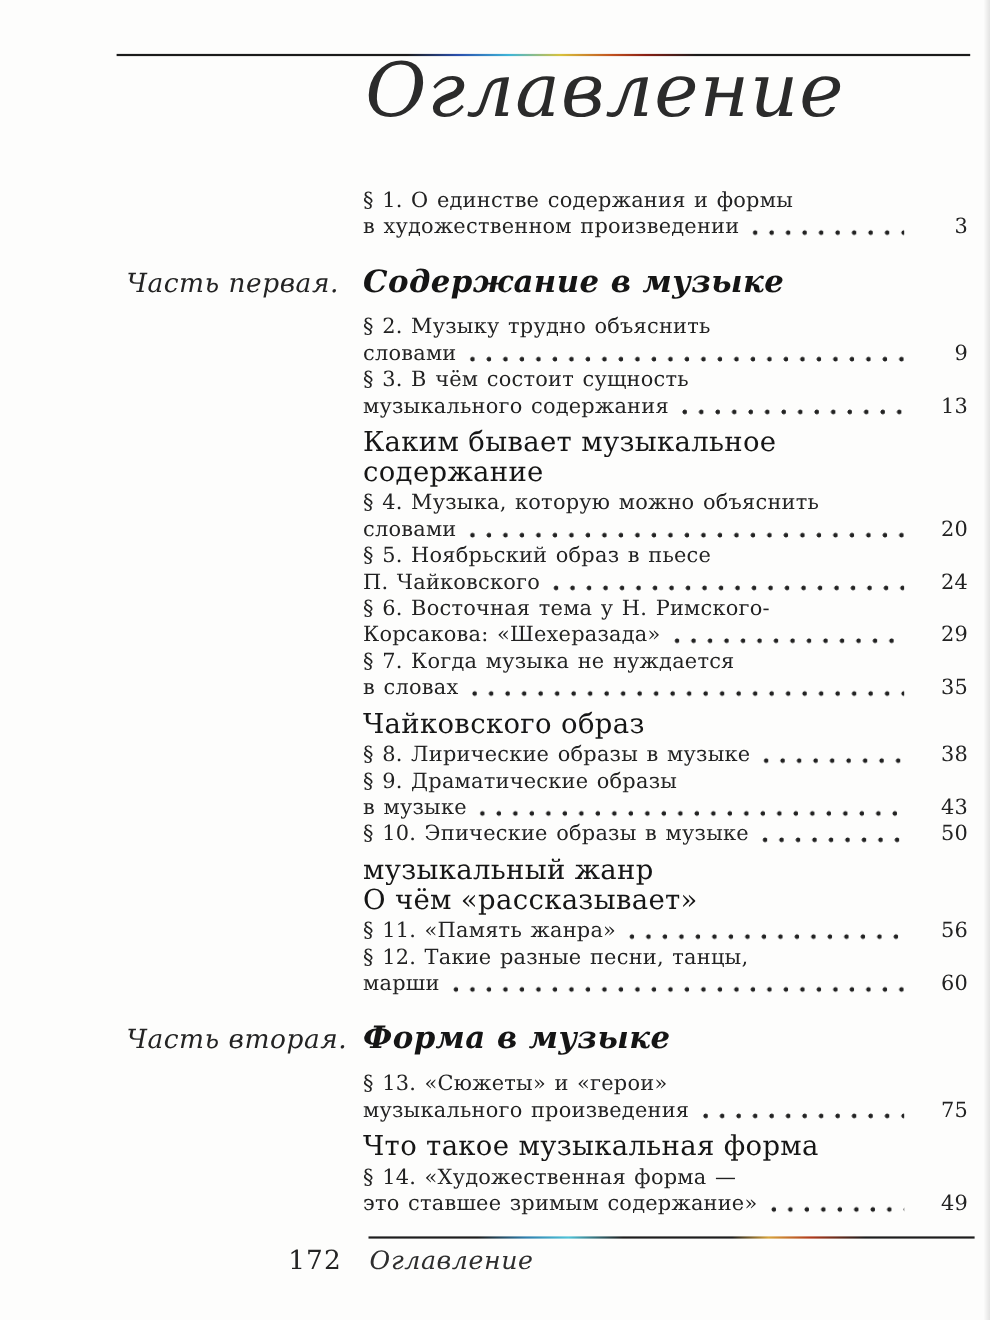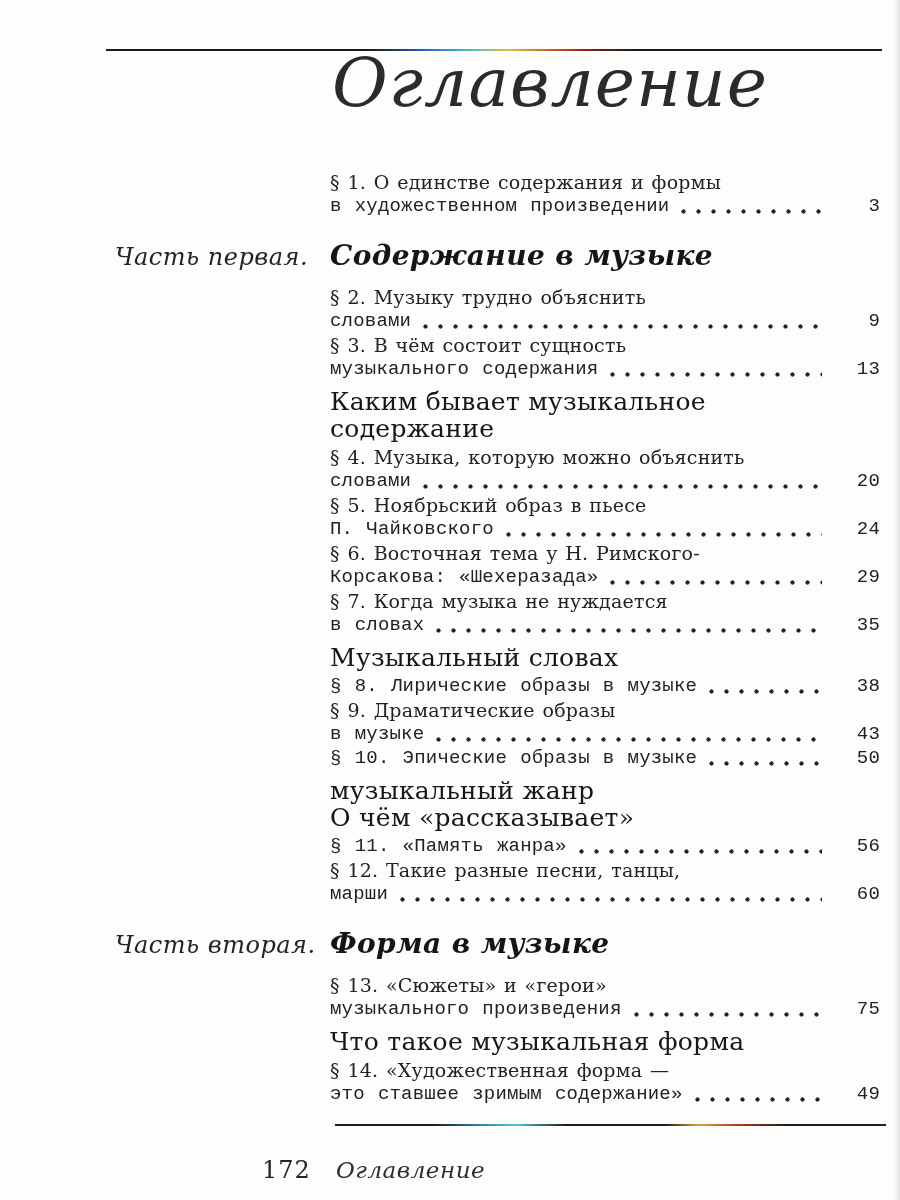--- a/index.html
+++ b/index.html
@@ -65,21 +65,21 @@
     margin-left: 215px;
     width: 550px;
   }
   .entry {
     font-size: 19px;
     line-height: 24px;
     letter-spacing: 0.2px;
     word-spacing: 1.5px;
   }
   .eline { white-space: nowrap; }
-  .eline.last { display: flex; align-items: flex-start; white-space: nowrap; font-family: Liberation Mono, monospace; }
+  .eline.last { display: flex; align-items: flex-start; white-space: nowrap; }
   .etext { flex: 0 0 auto; }
   .dots {
     flex: 1 1 auto;
     position: relative;
     margin: 0 8px 0 10px;
     min-width: 26px;
     align-self: stretch;
   }
   .dots::after {
     content: "";
@@ -152,21 +152,20 @@
     left: 262px;
     display: flex;
     align-items: baseline;
     font-size: 24px;
     line-height: 28px;
   }
   .folio {
     width: 45px;
     letter-spacing: 1px;
     color: #242424;
-    margin-top: 24px;
   }
   .running-title {
     margin-left: 29px;
     font-style: italic;
     font-size: 23px;
     color: #2e2e2e;
     letter-spacing: 0.5px;
   }
 </style>
 </head>
@@ -233,21 +232,21 @@
       </div>
       <div class="entry row-content">
         <div class="eline">§ 7. Когда музыка не нуждается</div>
         <div class="eline last">
           <span class="etext">в словах</span>
           <span class="dots"></span>
           <span class="pagenum">35</span>
         </div>
       </div>
       <div class="heading">
-        <div class="hline">Музыкальный словах</div>
+        <div class="hline">Чайковского образ</div>
       </div>
       <div class="entry row-content">
         <div class="eline last">
           <span class="etext">§ 8. Лирические образы в музыке</span>
           <span class="dots"></span>
           <span class="pagenum">38</span>
         </div>
       </div>
       <div class="entry row-content">
         <div class="eline">§ 9. Драматические образы</div>

